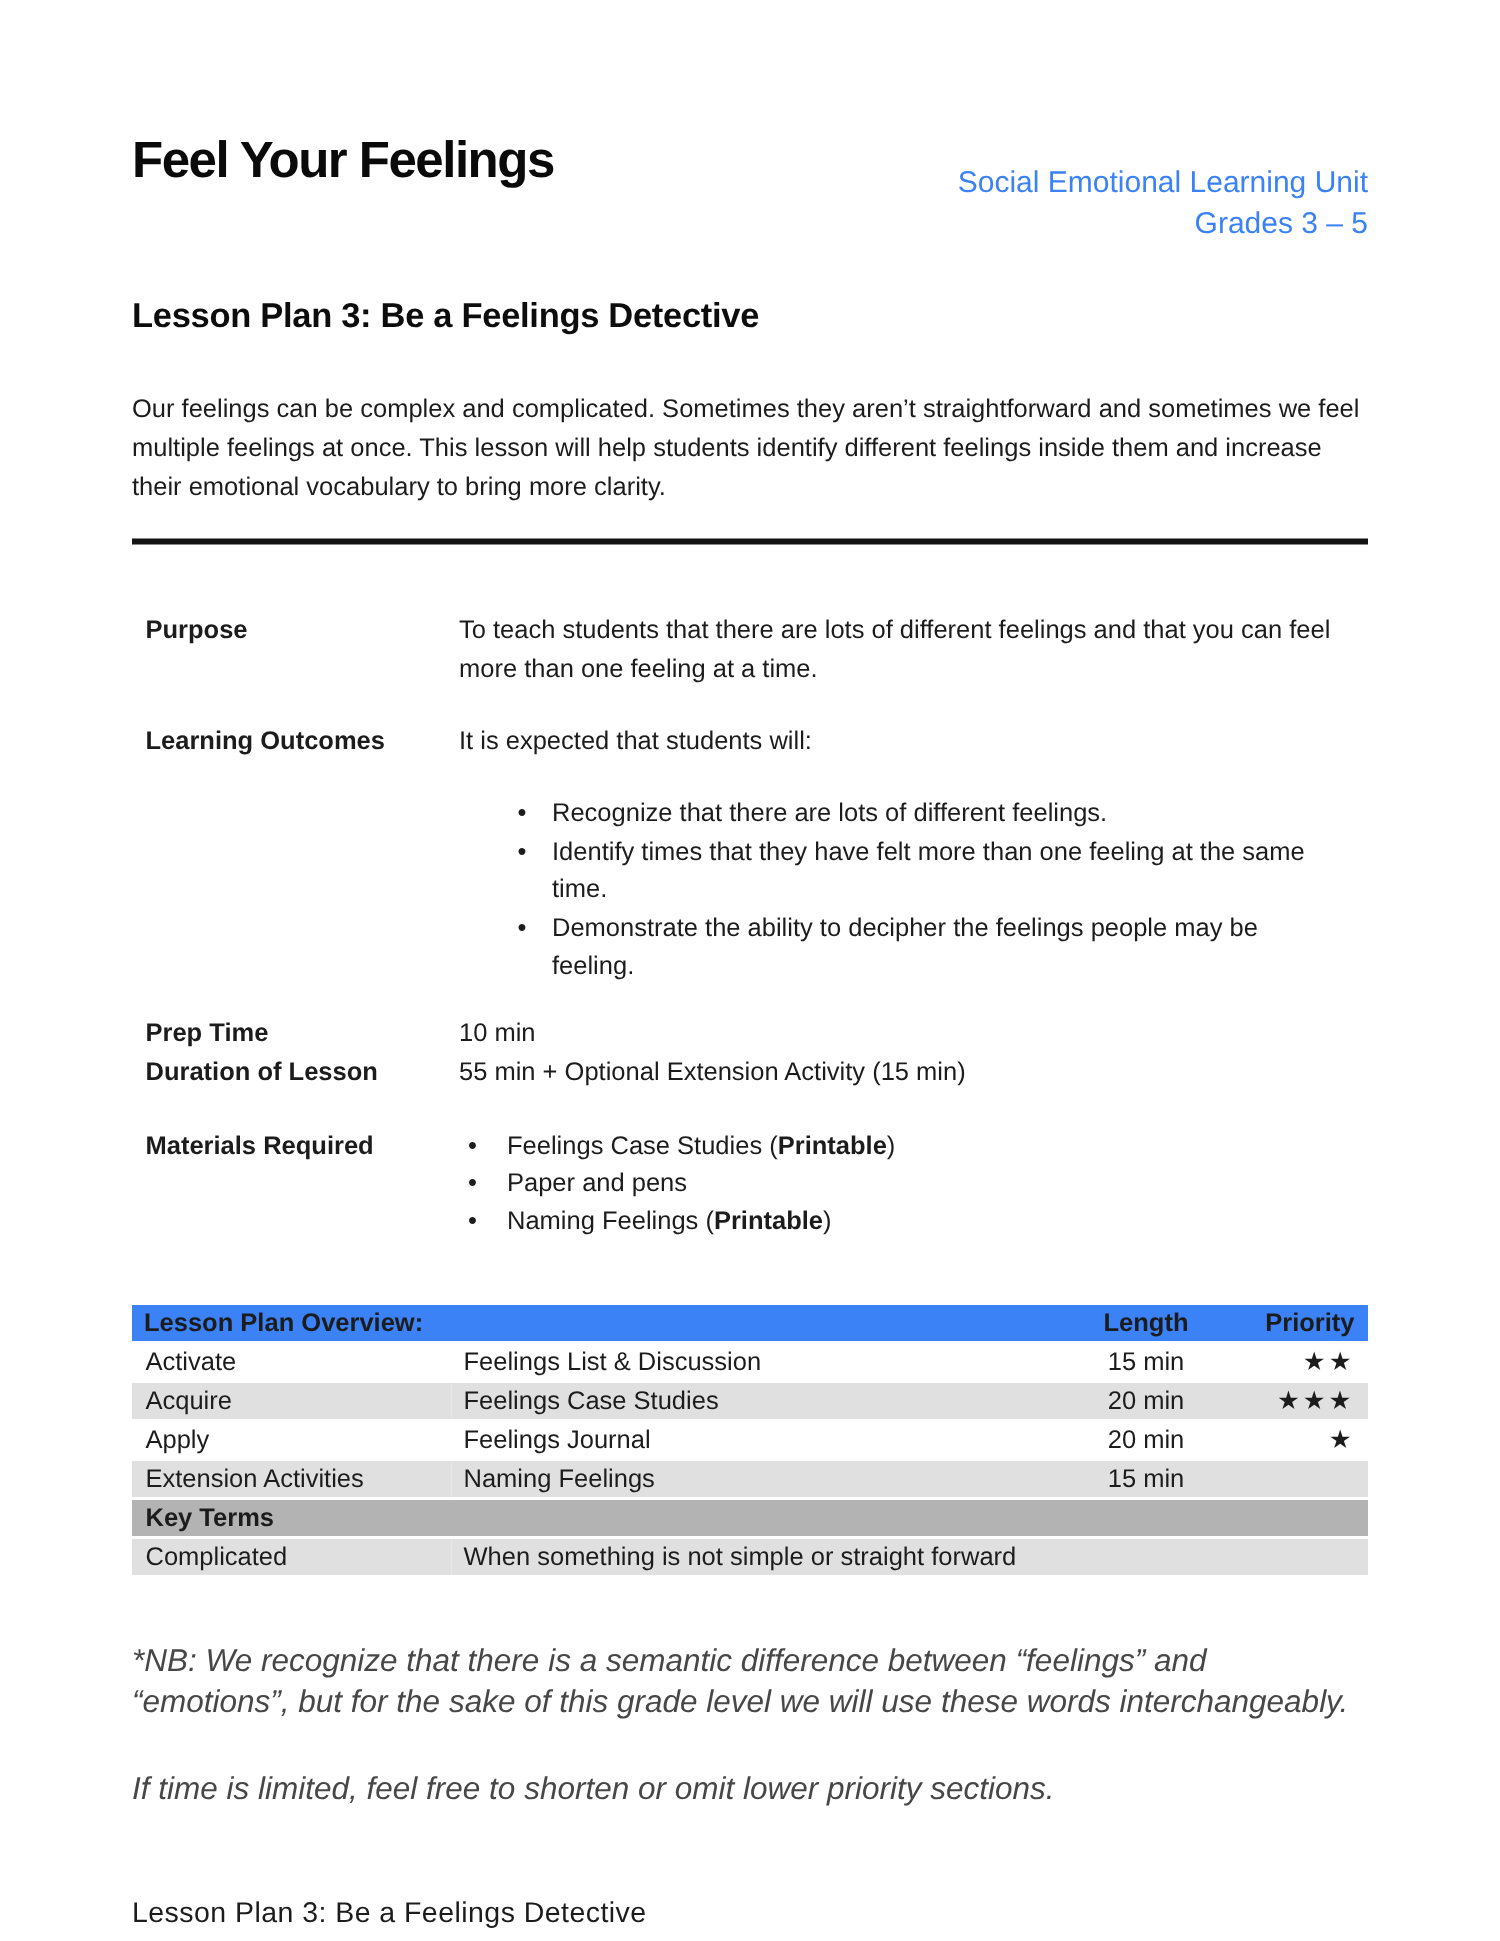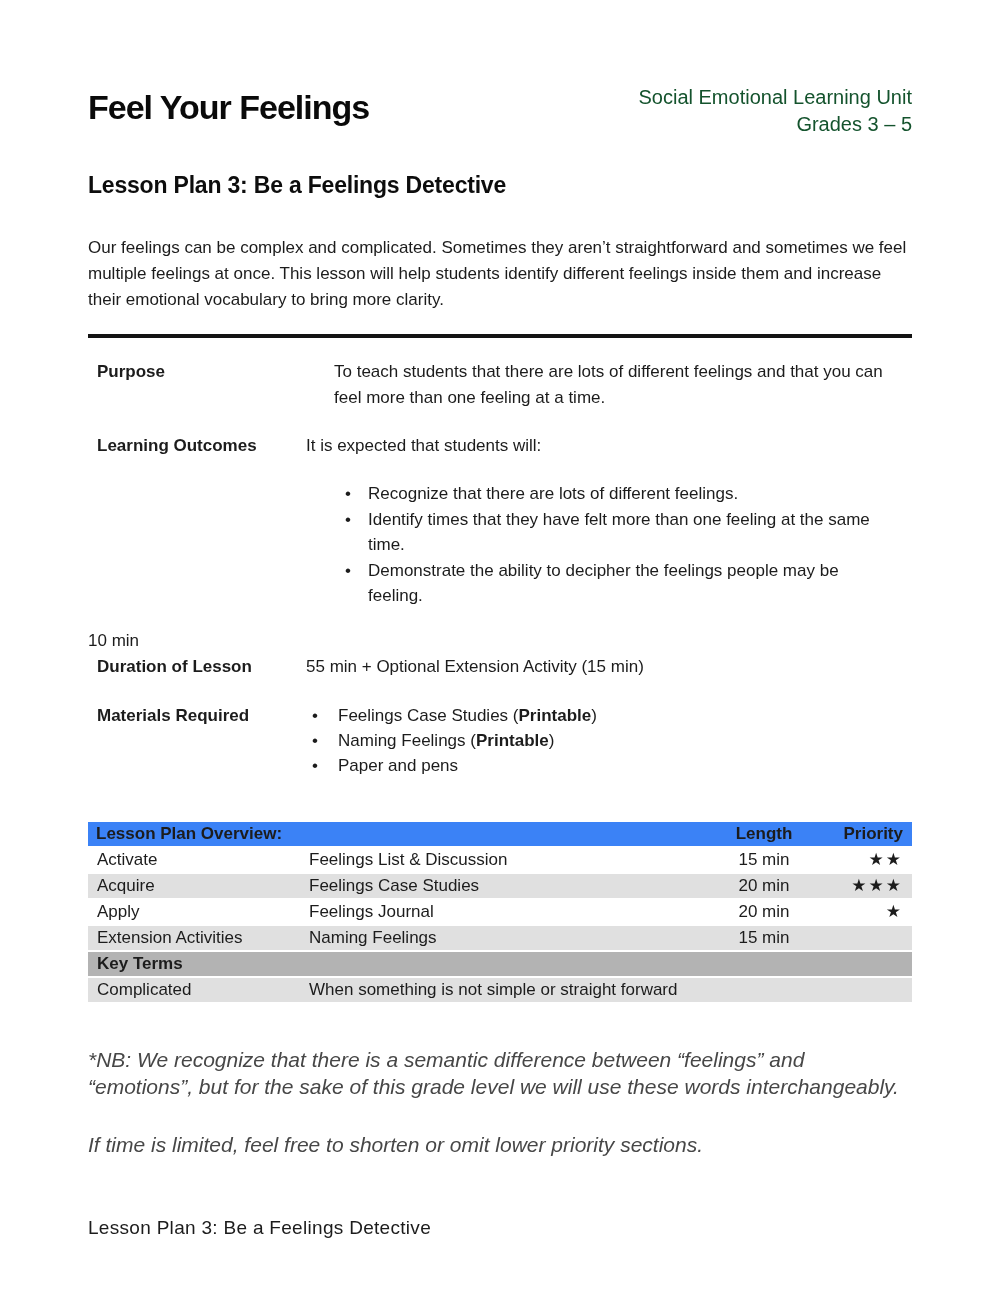--- a/index.html
+++ b/index.html
@@ -19,21 +19,21 @@
   
   .header { display: flex; justify-content: space-between; align-items: flex-start; }
   .doc-title {
     font-size: 34px;
     font-weight: 800;
     letter-spacing: -1px;
     color: #0a0a0a;
     line-height: 50px;
     margin: 0;
   }
-  .unit-block { text-align: right; font-size: 20px; line-height: 27px; color: #14532d; padding-top: 2px; }
+  .unit-block { text-align: right; font-size: 20px; line-height: 27px; color: #3b82f6; padding-top: 2px; margin-top: 25px; }
 
   
   .lesson-heading {
     margin: 34px 0 0 0;
     font-size: 23px;
     font-weight: 800;
     letter-spacing: -0.2px;
     color: #0d0d0d;
   }
 
@@ -44,21 +44,21 @@
     line-height: 26px;
     max-width: 828px;
   }
 
   .rule { height: 4px; background: #131313; margin-top: 21px; }
 
   
   .def-row { display: grid; grid-template-columns: 218px 1fr; }
   .def-label { font-weight: 700; font-size: 17px; line-height: 26px; padding-left: 9px; }
   .def-value { font-size: 17px; line-height: 26px; }
-  #sec-purpose { margin-top: 21px; gap: 28px; }
+  #sec-purpose { margin-top: 44px; }
   #sec-outcomes { margin-top: 22px; }
   #sec-prep { margin-top: 19px; }
   #sec-materials { margin-top: 23px; }
 
   ul.outcomes { list-style: none; margin: 22px 0 0 30px; padding: 0; }
   ul.outcomes li {
     position: relative;
     padding-left: 32px;
     font-size: 17px;
     line-height: 25.5px;
@@ -134,35 +134,36 @@
       <ul class="outcomes">
         <li>Recognize that there are lots of different feelings.</li>
         <li>Identify times that they have felt more than one feeling at the same time.</li>
         <li>Demonstrate the ability to decipher the feelings people may be feeling.</li>
       </ul>
     </div>
   </div>
 
   <div id="sec-prep">
     <div class="def-row">
+      <div class="def-label">Prep Time</div>
       <div class="def-value">10 min</div>
     </div>
     <div class="def-row">
       <div class="def-label">Duration of Lesson</div>
       <div class="def-value">55 min + Optional Extension Activity (15 min)</div>
     </div>
   </div>
 
   <div class="def-row" id="sec-materials">
     <div class="def-label">Materials Required</div>
     <div class="def-value">
       <ul class="materials">
         <li><span>Feelings Case Studies (</span><span class="bold">Printable</span><span>)</span></li>
+        <li><span>Paper and pens</span><span class="bold"></span><span></span></li>
         <li><span>Naming Feelings (</span><span class="bold">Printable</span><span>)</span></li>
-        <li><span>Paper and pens</span><span class="bold"></span><span></span></li>
       </ul>
     </div>
   </div>
 
   <table class="overview">
     <tbody>
         <tr class="row-head">
       <td colspan="2">Lesson Plan Overview:</td>
       <td class="c-length" style="font-weight:700">Length</td>
       <td class="c-priority" style="font-weight:700">Priority</td>

